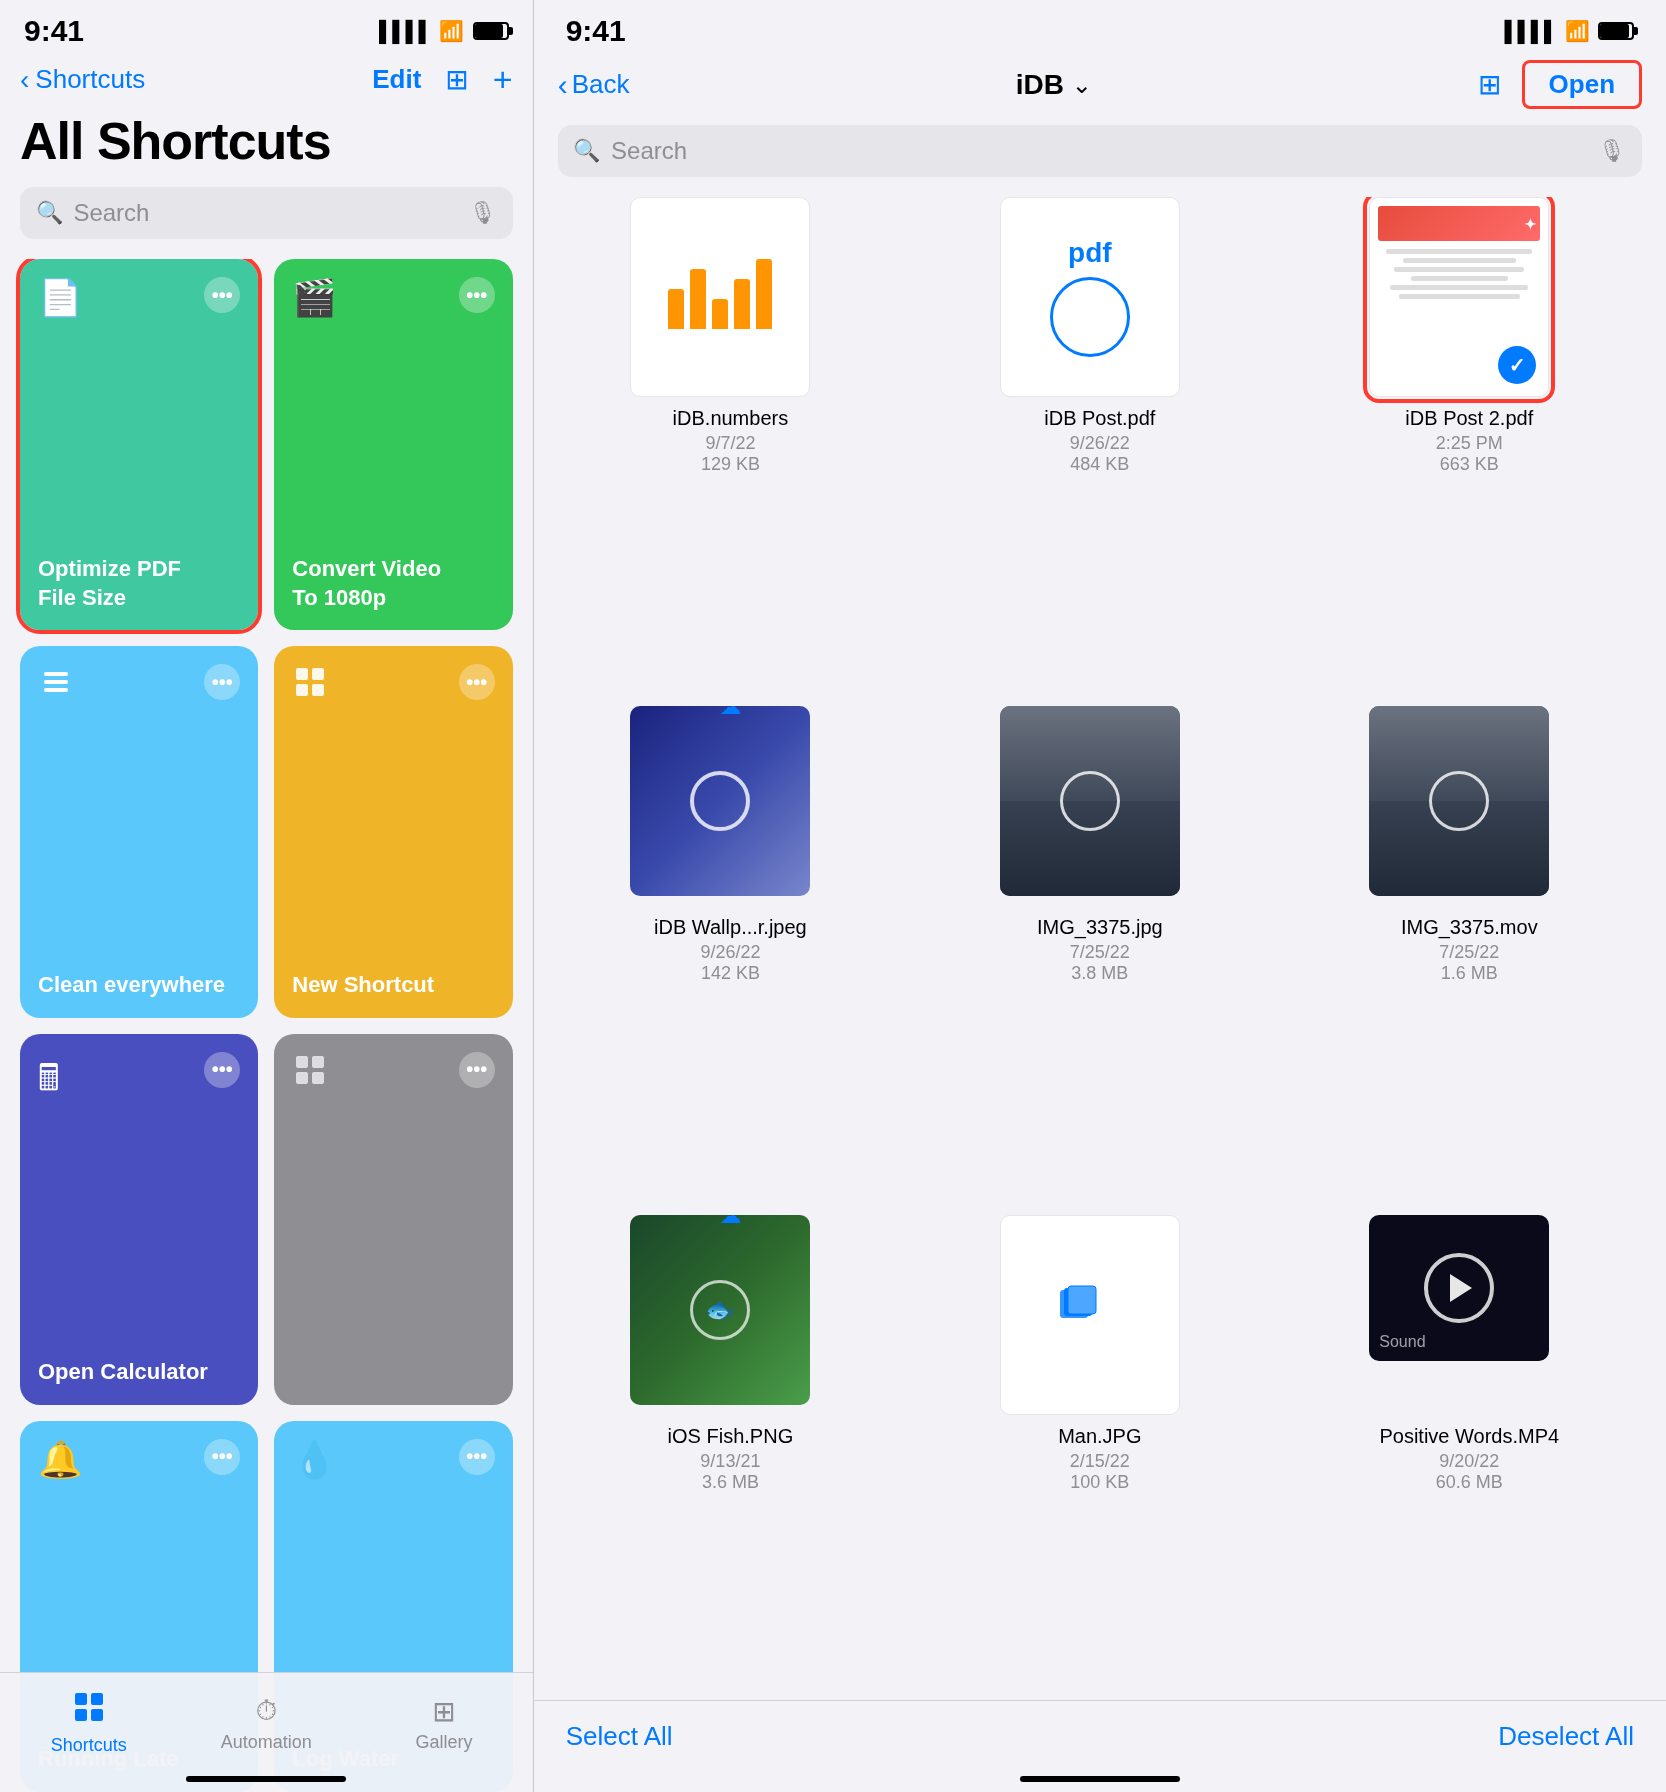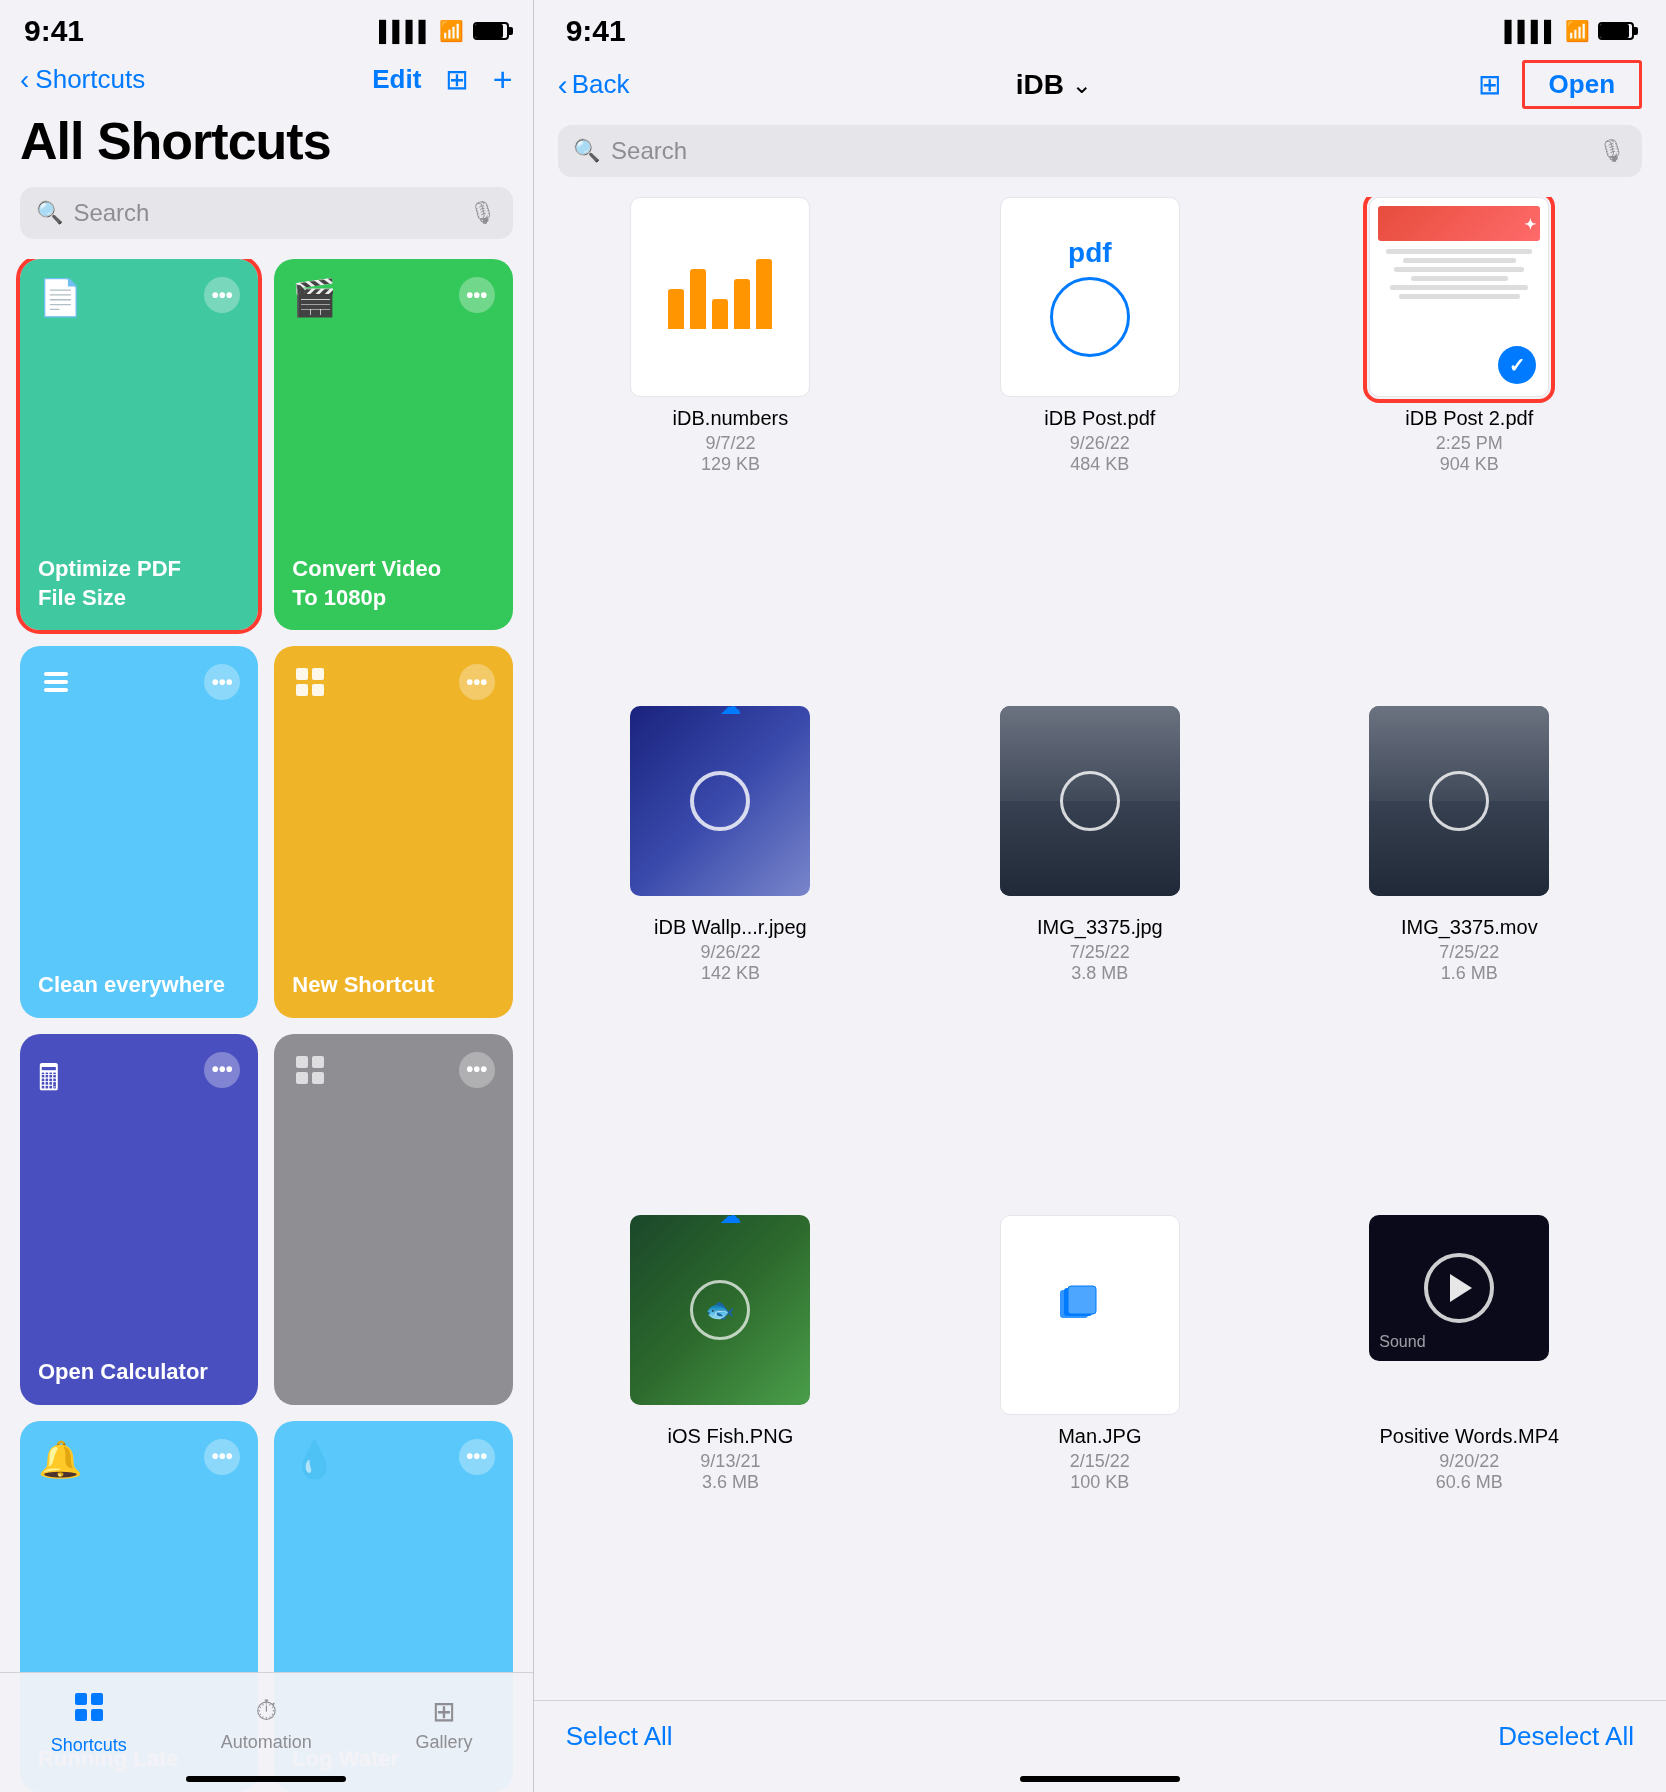--- a/index.html
+++ b/index.html
@@ -266,21 +266,21 @@
     }
     .nav-title-chevron { font-size: 24px; color: #000; }
     .nav-right-actions {
       display: flex;
       align-items: center;
       gap: 20px;
     }
     .open-button {
       background: transparent;
       border: 3px solid #ff3b30;
-      border-radius: 3px;
+      border-radius: 8px;
       color: #007aff;
       font-size: 26px;
       font-weight: 600;
       padding: 6px 24px;
       cursor: pointer;
     }
 
     .search-bar-right {
       margin: 0 24px 20px;
       background: #e5e5ea;
@@ -646,21 +646,21 @@
           <div style="height:5px;background:#ddd;border-radius:2px;width:60%;"></div>
           <div style="height:5px;background:#ddd;border-radius:2px;width:85%;"></div>
           <div style="height:5px;background:#ddd;border-radius:2px;width:75%;"></div>
 
           <div style="position:absolute;bottom:12px;right:12px;width:38px;height:38px;background:#007aff;border-radius:50%;display:flex;align-items:center;justify-content:center;color:white;font-size:20px;font-weight:700;">✓</div>
         </div>
       </div>
       <div class="file-info">
         <div class="file-name">iDB Post 2.pdf</div>
         <div class="file-date">2:25 PM</div>
-        <div class="file-size">904 KB</div>
+        <div class="file-size">663 KB</div>
       </div>
     </div>
 
     <div class="file-item">
       <div class="file-thumb-container" style="position:relative;">
         <span style="position:absolute;top:-12px;left:50%;transform:translateX(-50%);font-size:22px;color:#007aff;">☁</span>
         <div class="wallpaper-thumb" style="width:180px;height:190px;border-radius:10px;">
           <div class="circle-overlay"></div>
         </div>
       </div>

